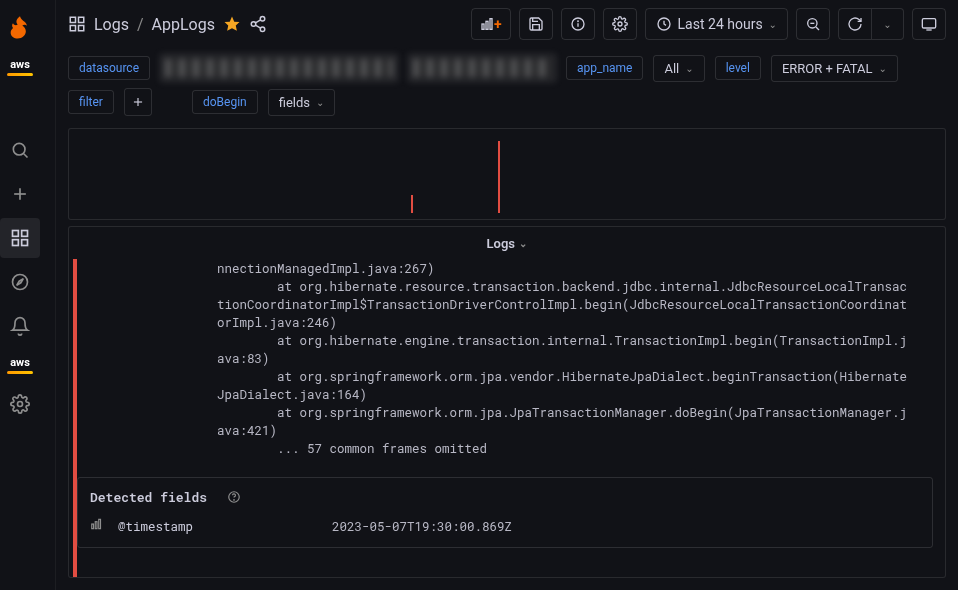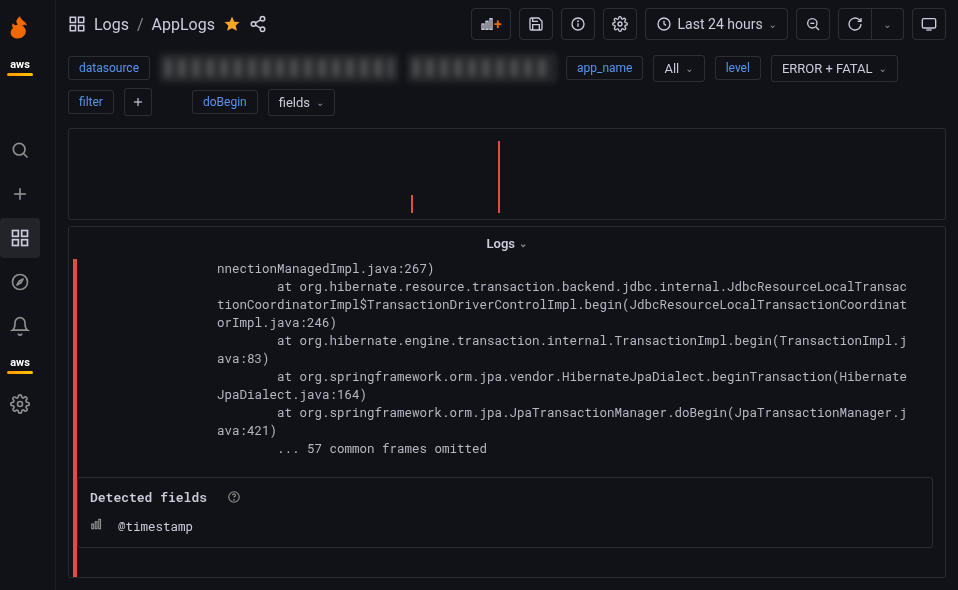--- a/index.html
+++ b/index.html
@@ -446,18 +446,19 @@
           </div>
           <div class="field-row">
             <span class="field-icon">
               <svg width="14" height="14" viewBox="0 0 24 24" fill="none" stroke="currentColor" stroke-width="2">
                   <rect x="3" y="12" width="3" height="8"></rect>
                   <rect x="9" y="8" width="3" height="12"></rect>
                   <rect x="15" y="4" width="3" height="16"></rect>
                 </svg>
             </span>
             <span class="field-name">@timestamp</span>
+            <span class="field-value">2023-05-07T19:30:00.869Z</span>
           </div>
         </div>
       </div>
     </div>
   </div>
 </div>
 
 </body></html>

